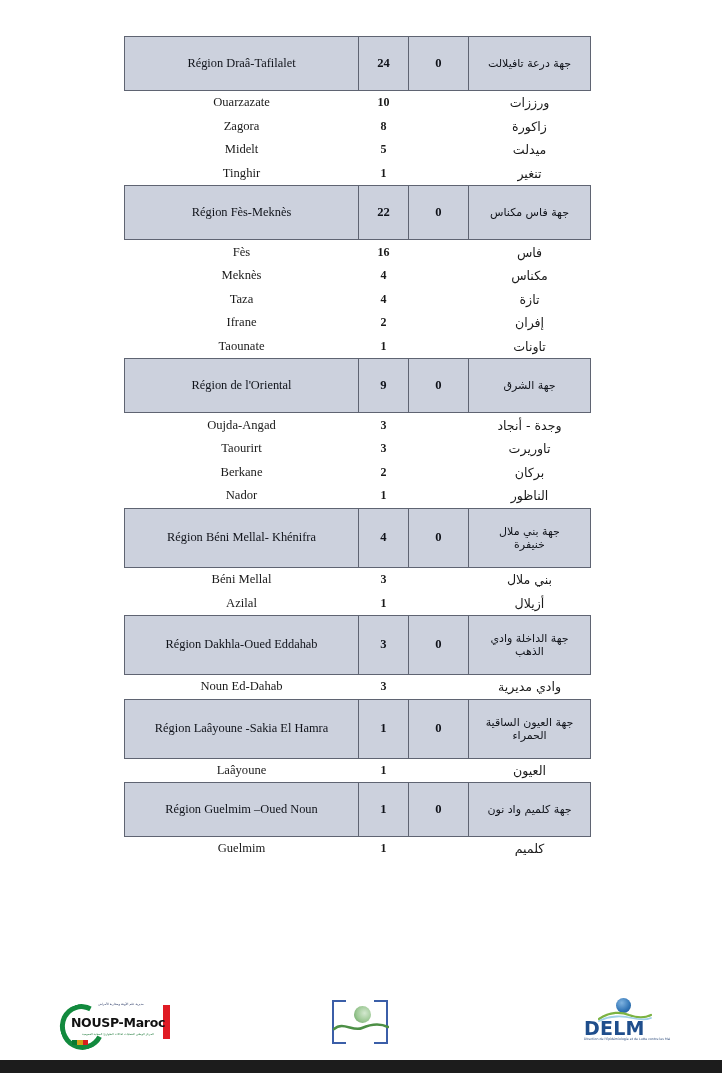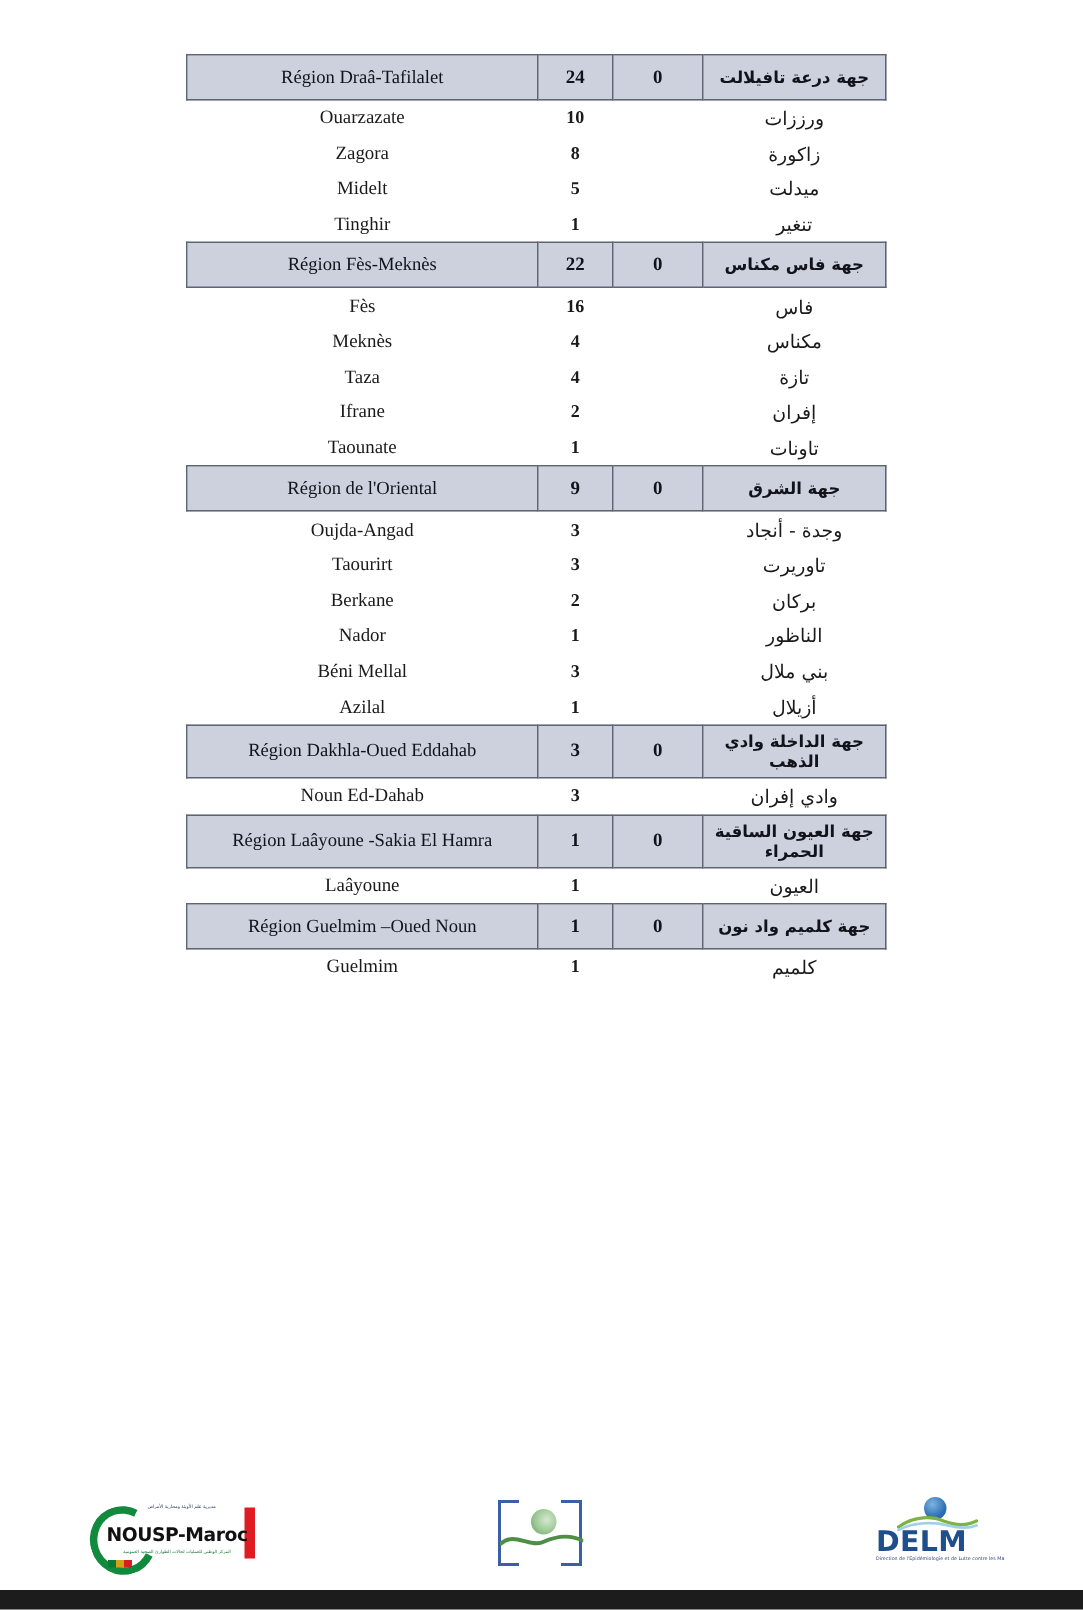--- a/index.html
+++ b/index.html
@@ -36,39 +36,39 @@
     border: none;
     padding: 0;
     height: 23.6px;
     font-size: 12.6px;
     color: #1a1a1a;
     vertical-align: middle;
   }
   tr.header-row td {
     border: 1.6px solid #5f6472;
     background: #ccd1dd;
-    padding: 4px;
+    padding: 16px;
     height: 21px;
     font-size: 12.6px;
     color: #10131a;
     vertical-align: middle;
     margin-left: 35px;
   }
 
   td.name  { text-align: center; }
   td.cases { text-align: center; font-weight: bold; font-size: 11.6px; }
   td.death { text-align: center; font-weight: bold; font-size: 11.6px; }
   td.ar {
     text-align: center;
     direction: rtl;
     font-size: 11.4px;
     font-family: "DejaVu Sans", "Liberation Sans", sans-serif;
   }
   tr.header-row td.name  { font-size: 12.4px; }
-  tr.header-row td.ar    { font-size: 11px; font-weight: bold; }
+  tr.header-row td.ar    { font-size: 11px; }
   tr.data-row  td.cases  { font-size: 12px; }
 
   
   #footer {
     position: absolute;
     left: 0;
     top: 990px;
     width: 722px;
     height: 68px;
   }
@@ -301,20 +301,26 @@
           <td class="cases">2</td>
           <td class="death"></td>
           <td class="ar">بركان</td>
         </tr>
         <tr class="data-row">
           <td class="name">Nador</td>
           <td class="cases">1</td>
           <td class="death"></td>
           <td class="ar">الناظور</td>
         </tr>
+        <tr class="header-row">
+          <td class="name">Région Béni Mellal- Khénifra</td>
+          <td class="cases">4</td>
+          <td class="death">0</td>
+          <td class="ar">جهة بني ملال خنيفرة</td>
+        </tr>
         <tr class="data-row">
           <td class="name">Béni Mellal</td>
           <td class="cases">3</td>
           <td class="death"></td>
           <td class="ar">بني ملال</td>
         </tr>
         <tr class="data-row">
           <td class="name">Azilal</td>
           <td class="cases">1</td>
           <td class="death"></td>
@@ -323,21 +329,21 @@
         <tr class="header-row">
           <td class="name">Région Dakhla-Oued Eddahab</td>
           <td class="cases">3</td>
           <td class="death">0</td>
           <td class="ar">جهة الداخلة وادي الذهب</td>
         </tr>
         <tr class="data-row">
           <td class="name">Noun Ed-Dahab</td>
           <td class="cases">3</td>
           <td class="death"></td>
-          <td class="ar">وادي إفران</td>
+          <td class="ar">وادي مديرية</td>
         </tr>
         <tr class="header-row">
           <td class="name">Région Laâyoune -Sakia El Hamra</td>
           <td class="cases">1</td>
           <td class="death">0</td>
           <td class="ar">جهة العيون الساقية الحمراء</td>
         </tr>
         <tr class="data-row">
           <td class="name">Laâyoune</td>
           <td class="cases">1</td>

